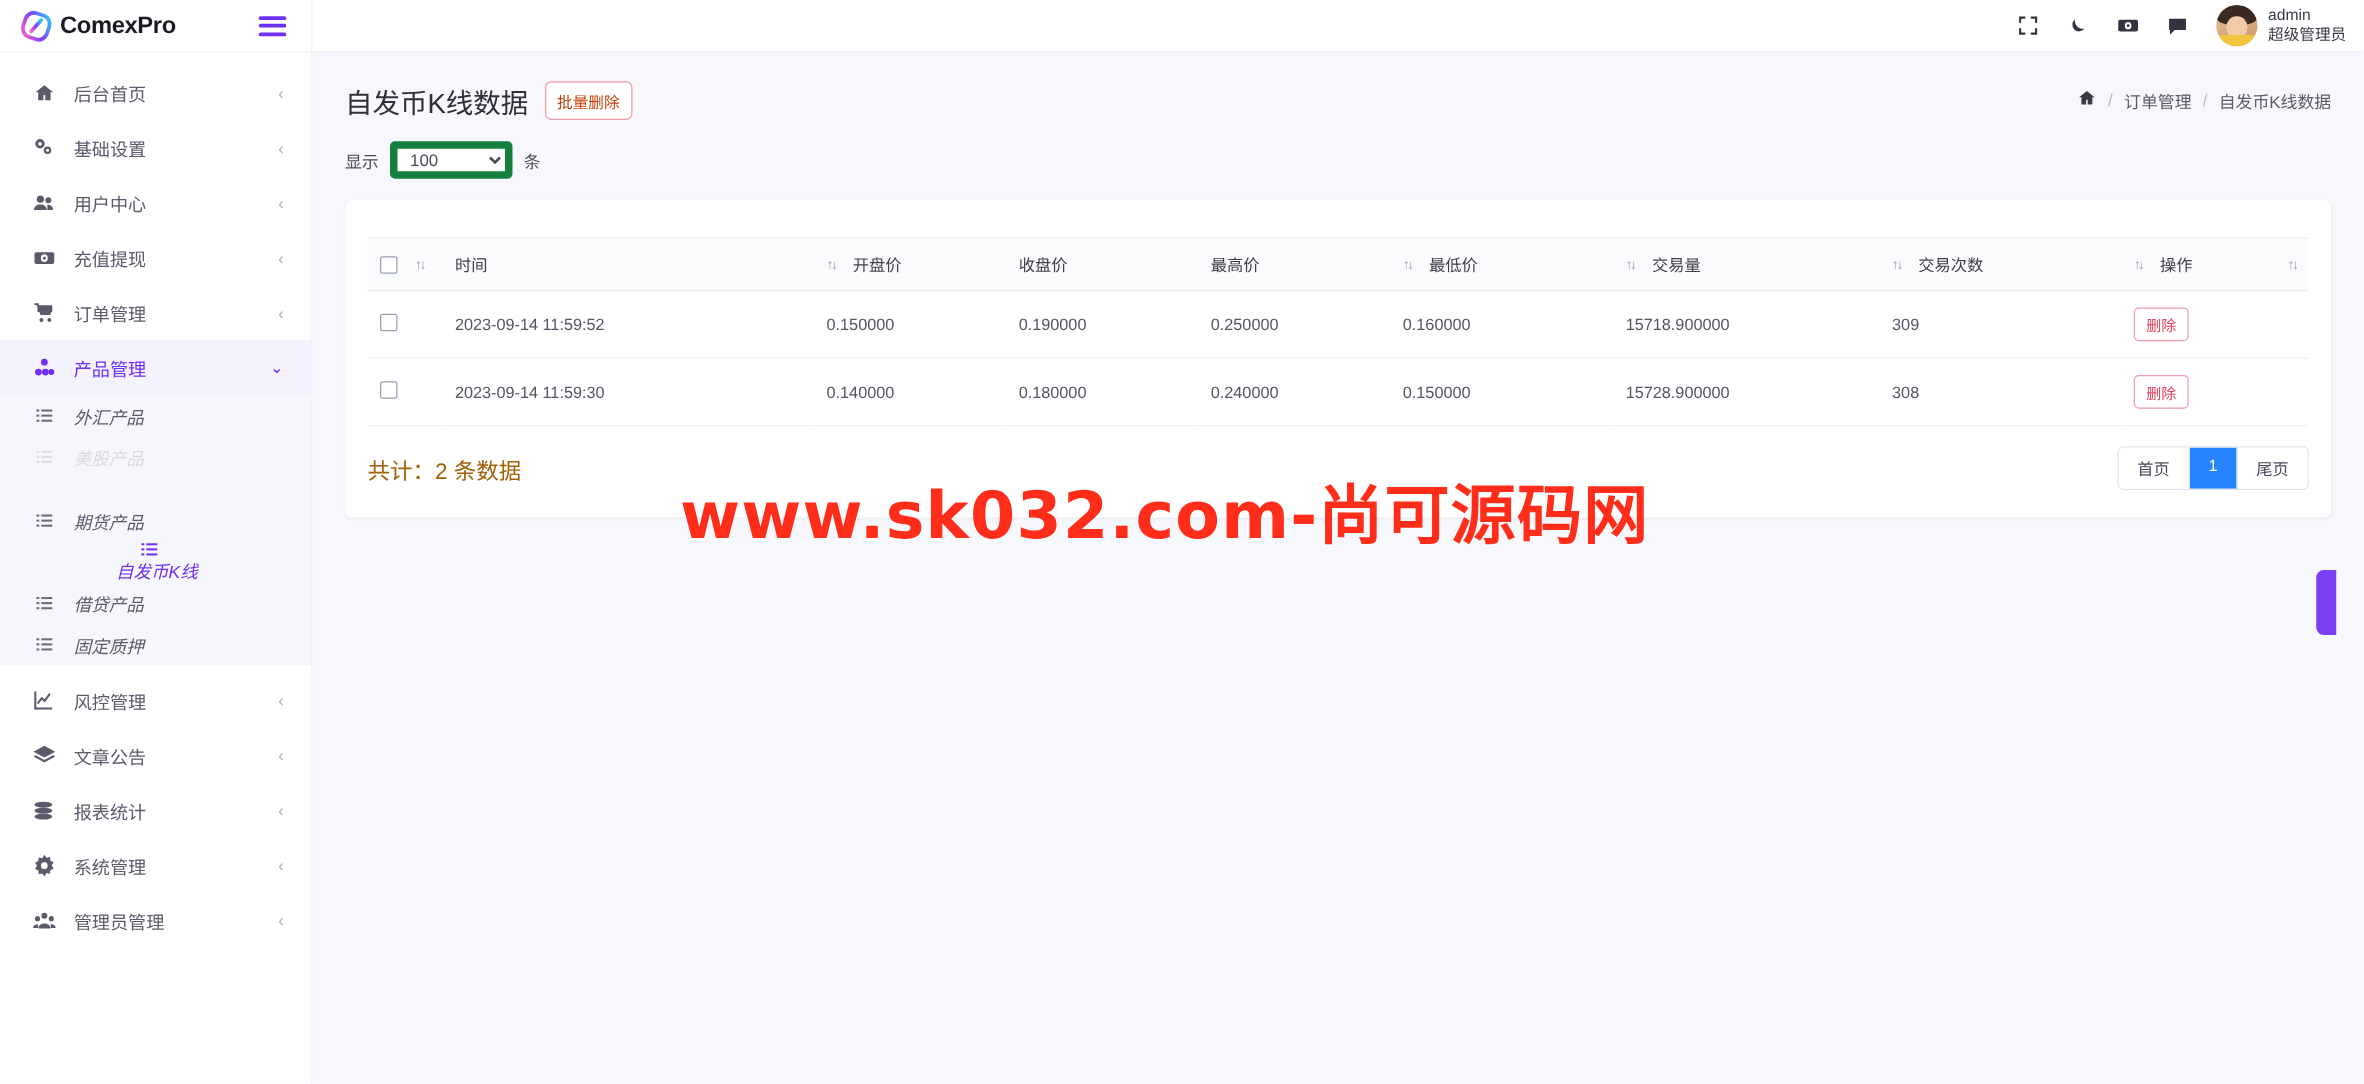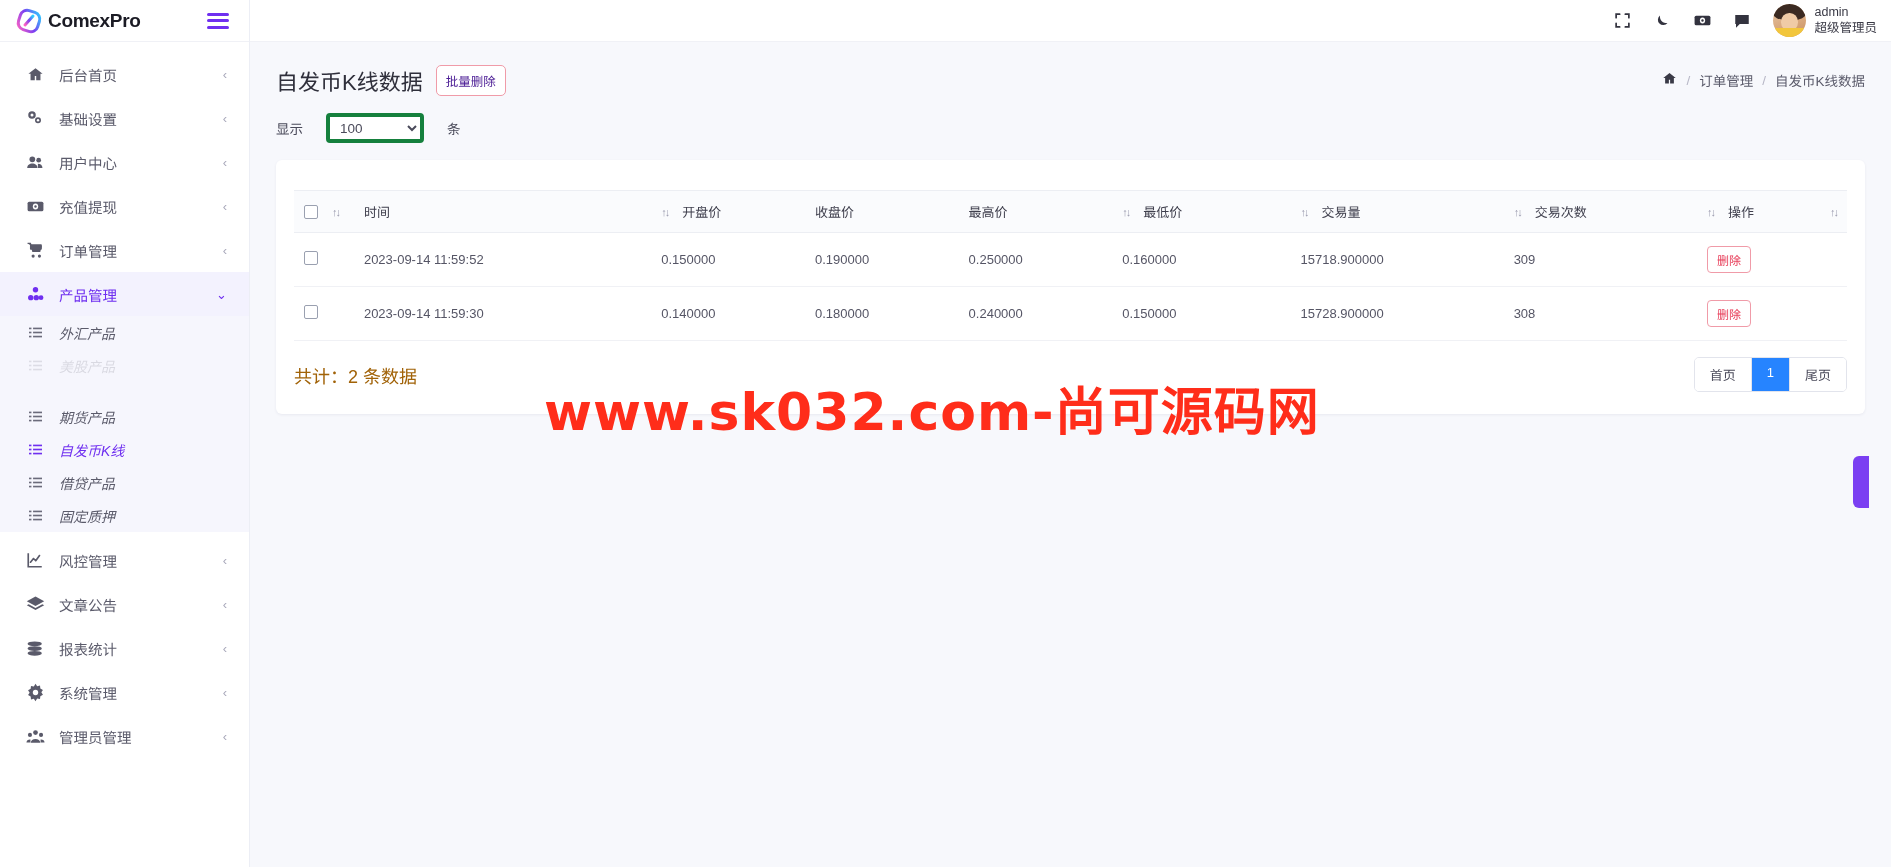--- a/index.html
+++ b/index.html
@@ -66,21 +66,21 @@
   .nav-item.active .chev { color: #6f2ff0; }
 
   .subnav { background: #f6f6fd; }
   .sub-item {
     display: flex; align-items: center;
     height: 33px; padding: 0 22px 0 24px;
     cursor: pointer; color: #5b5b6b; font-size: 14px; font-style: italic;
   }
   .sub-item .ic { width: 22px; margin-right: 13px; flex:0 0 auto; color:#6b6b7b;
                   display:flex; align-items:center; justify-content:center; }
-  .sub-item.cur { color: #6f2ff0; }
+  .sub-item.cur { color: #6f2ff0; flex-direction: column; }
   .sub-item.cur .ic { color: #6f2ff0; }
   .sub-item.faded { opacity: .18; }
 
   
   #topbar {
     position: absolute; left: 250px; top: 0;
     width: 1641px; height: 42px;
     background: #ffffff;
     display: flex; align-items: center; justify-content: flex-end;
     padding-right: 14px;
@@ -115,34 +115,34 @@
     overflow: hidden;
   }
   #pagehead {
     display:flex; align-items:center;
     padding: 22px 26px 0 26px;
     justify-content: space-between;
   }
   .title-wrap { display:flex; align-items:center; gap: 13px; }
   #pagetitle { font-size: 22px; color: #2f2f3b; font-weight: normal; margin:0; }
   #bulkdel {
-    border: 1px solid #f09ba8; color:#4c1d95; background:#fff;
+    border: 1px solid #f09ba8; color:#c2410c; background:#fff;
     border-radius: 5px; font-size: 12.5px; padding: 5px 9px; cursor:pointer;
     white-space: nowrap;
     text-align: center;
   }
   #crumbs { display:flex; align-items:center; gap: 9px; font-size: 13.5px; color:#5b5b6b; }
   #crumbs .sep { color:#b7b7c6; }
   #crumbs .home { color:#3a3a46; }
 
-  #lenrow { display:flex; align-items:center; gap: 23px; padding: 17px 36px 0 26px;
+  #lenrow { display:flex; align-items:center; gap: 9px; padding: 17px 36px 0 26px;
             font-size: 13.5px; color:#4a4a5a; }
   #lenselect {
     width: 98px; height: 30px; font-size: 13.5px;
-    border: 4px solid #15803d; border-radius: 4px; padding: 0 6px;
+    border: 6px solid #15803d; border-radius: 4px; padding: 0 6px;
     background: #fff; color: #4a4a5a;
     font-family: "Liberation Sans", sans-serif;
   }
 
   #card {
     margin: 17px 26px 0 26px;
     background: #fff;
     border-radius: 6px;
     box-shadow: 0 1px 3px rgba(40,40,80,.07);
     padding: 16px 18px 22px 18px;

